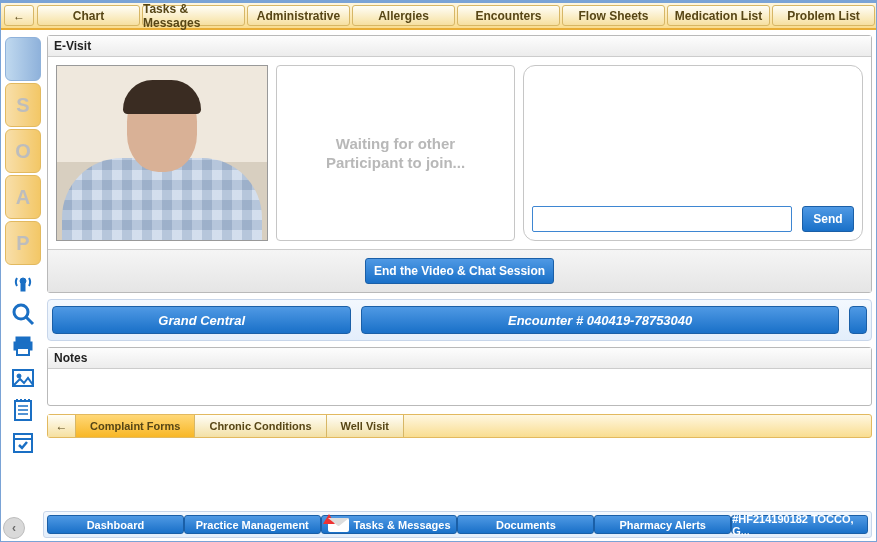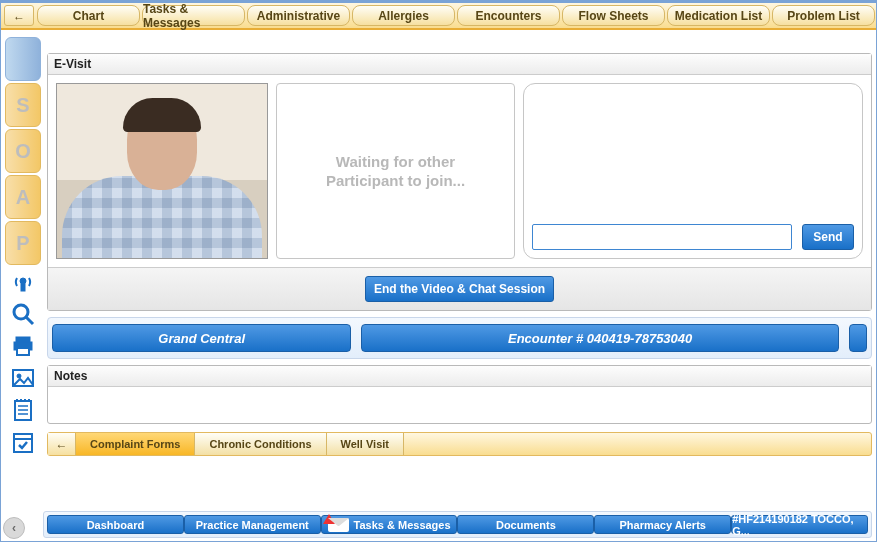--- a/index.html
+++ b/index.html
@@ -38,21 +38,21 @@
     margin:2px 2px 2px 0;
     color:#5a4a1c;
     font-weight:bold;
     cursor:pointer;
   }
   .toptab {
     flex:1;
     display:flex;align-items:center;justify-content:center;
     background: linear-gradient(#fffef7,#f6e0a0);
     border:1px solid #d7b766;
-    border-radius:8px;
+    border-radius:3px;
     margin:2px 1px;
     color:#574616;
     font-weight:bold;
     cursor:pointer;
   }
 
   .body {
     position:absolute;
     top:30px; left:0; right:0; bottom:0;
   }
@@ -111,21 +111,21 @@
   }
   .panel .hdr {
     padding:3px 6px;
     font-weight:bold;
     color:#222;
     background:linear-gradient(#fdfdfd,#ececec);
     border-bottom:1px solid #ccc;
   }
 
   
-  .evisit { margin:20px 0 6px 0; }
+  .evisit { margin:2px 0 6px 0; }
   .evbody { display:flex; gap:8px; padding:8px; }
   .vidbox {
     width:212px; height:176px;
     border:1px solid #999;
     background:#e9e1d3;
     position:relative;
     overflow:hidden;
   }
   
   .vidbox .bg { position:absolute; inset:0; background:linear-gradient(#efe8dd 0%,#efe8dd 55%,#d8cfc0 55%,#d8cfc0 100%);}

